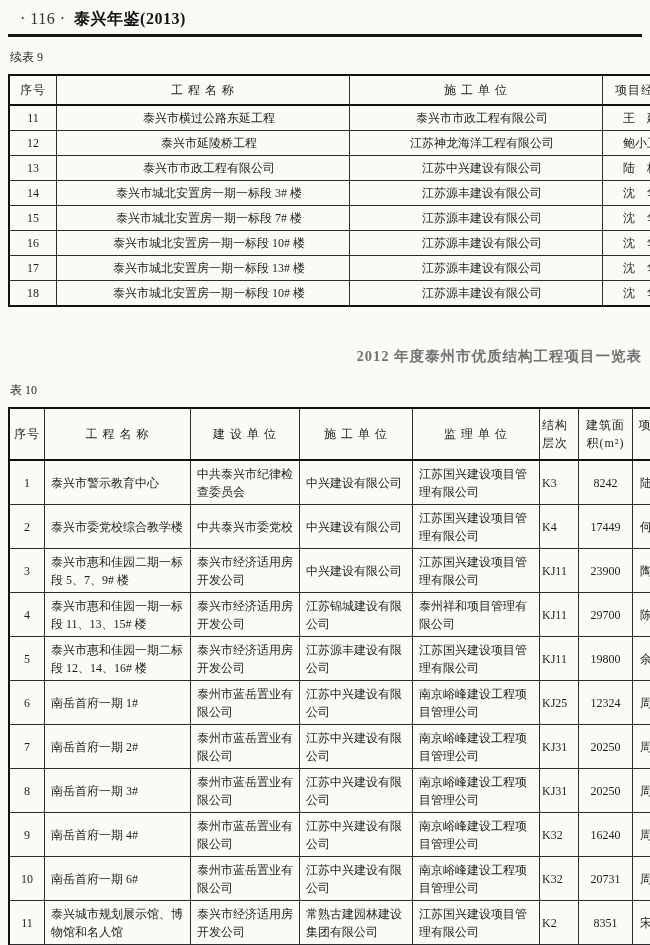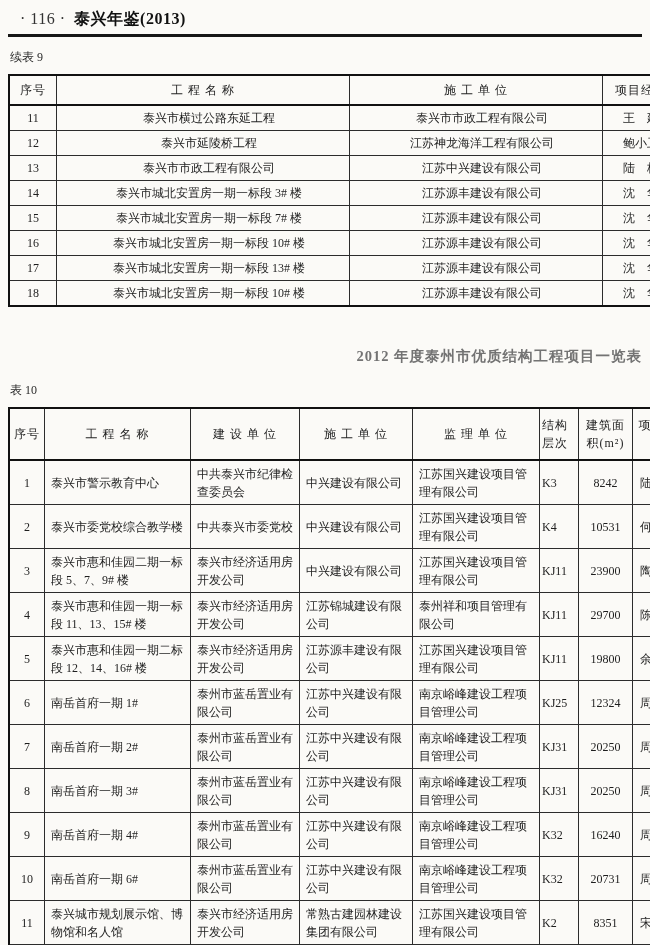--- a/index.html
+++ b/index.html
@@ -184,21 +184,21 @@
           <td>8242</td>
           <td>陆　梅</td>
         </tr>
         <tr>
           <td>2</td>
           <td>泰兴市委党校综合教学楼</td>
           <td>中共泰兴市委党校</td>
           <td>中兴建设有限公司</td>
           <td>江苏国兴建设项目管理有限公司</td>
           <td>K4</td>
-          <td>10531</td>
+          <td>17449</td>
           <td>何永道</td>
         </tr>
         <tr>
           <td>3</td>
           <td>泰兴市惠和佳园二期一标段 5、7、9# 楼</td>
           <td>泰兴市经济适用房开发公司</td>
           <td>中兴建设有限公司</td>
           <td>江苏国兴建设项目管理有限公司</td>
           <td>KJ11</td>
           <td>23900</td>

